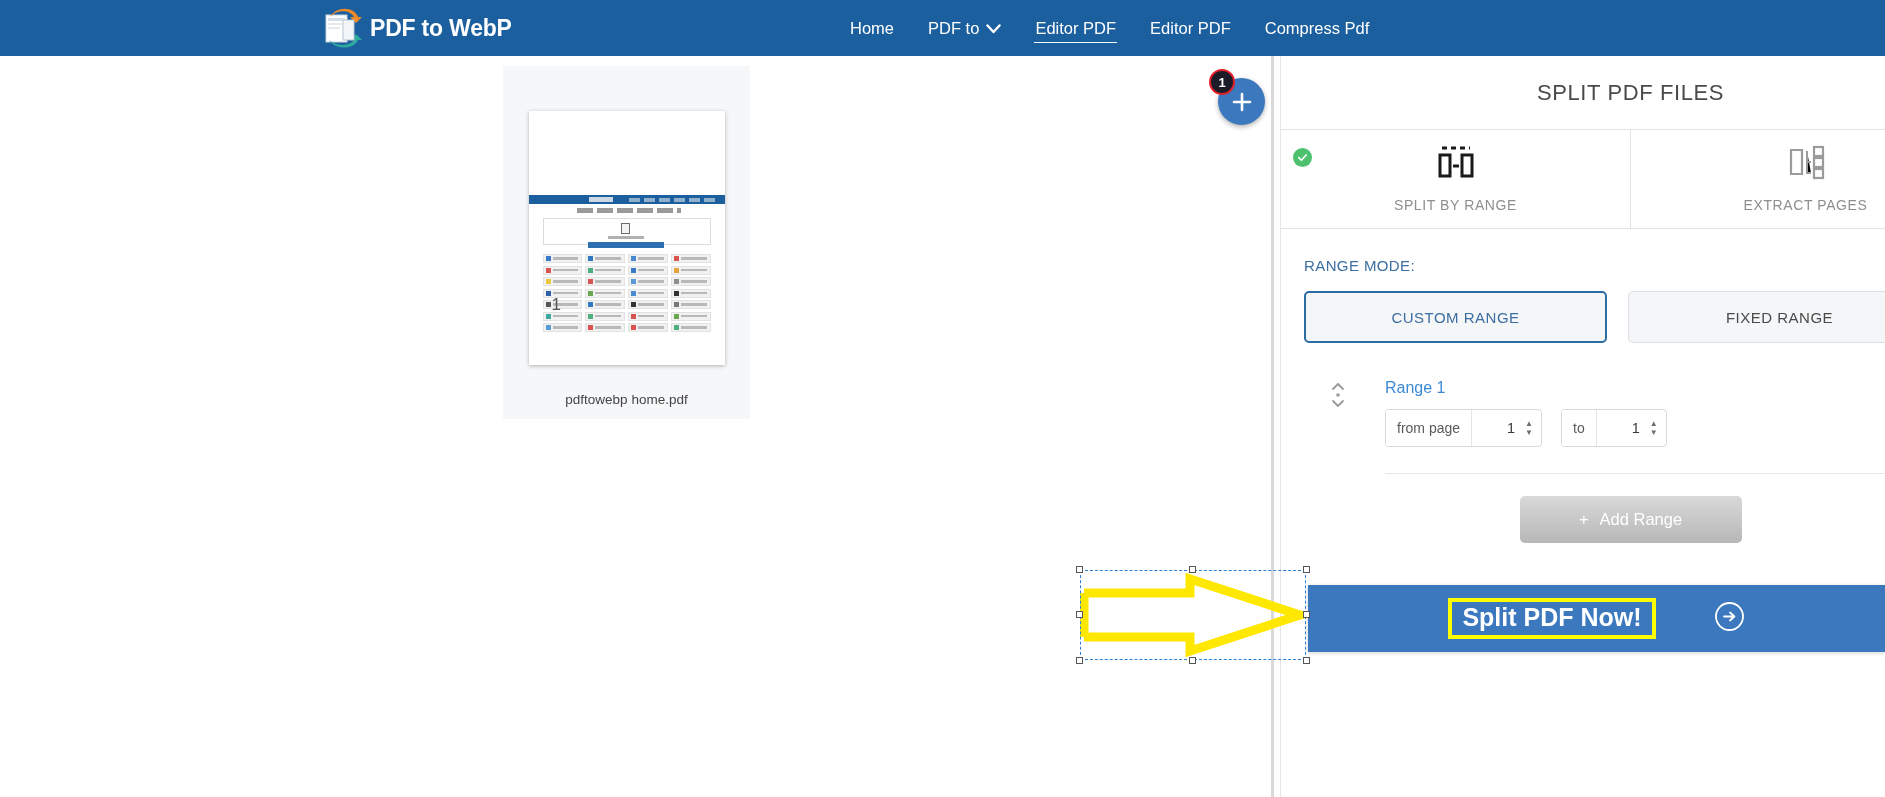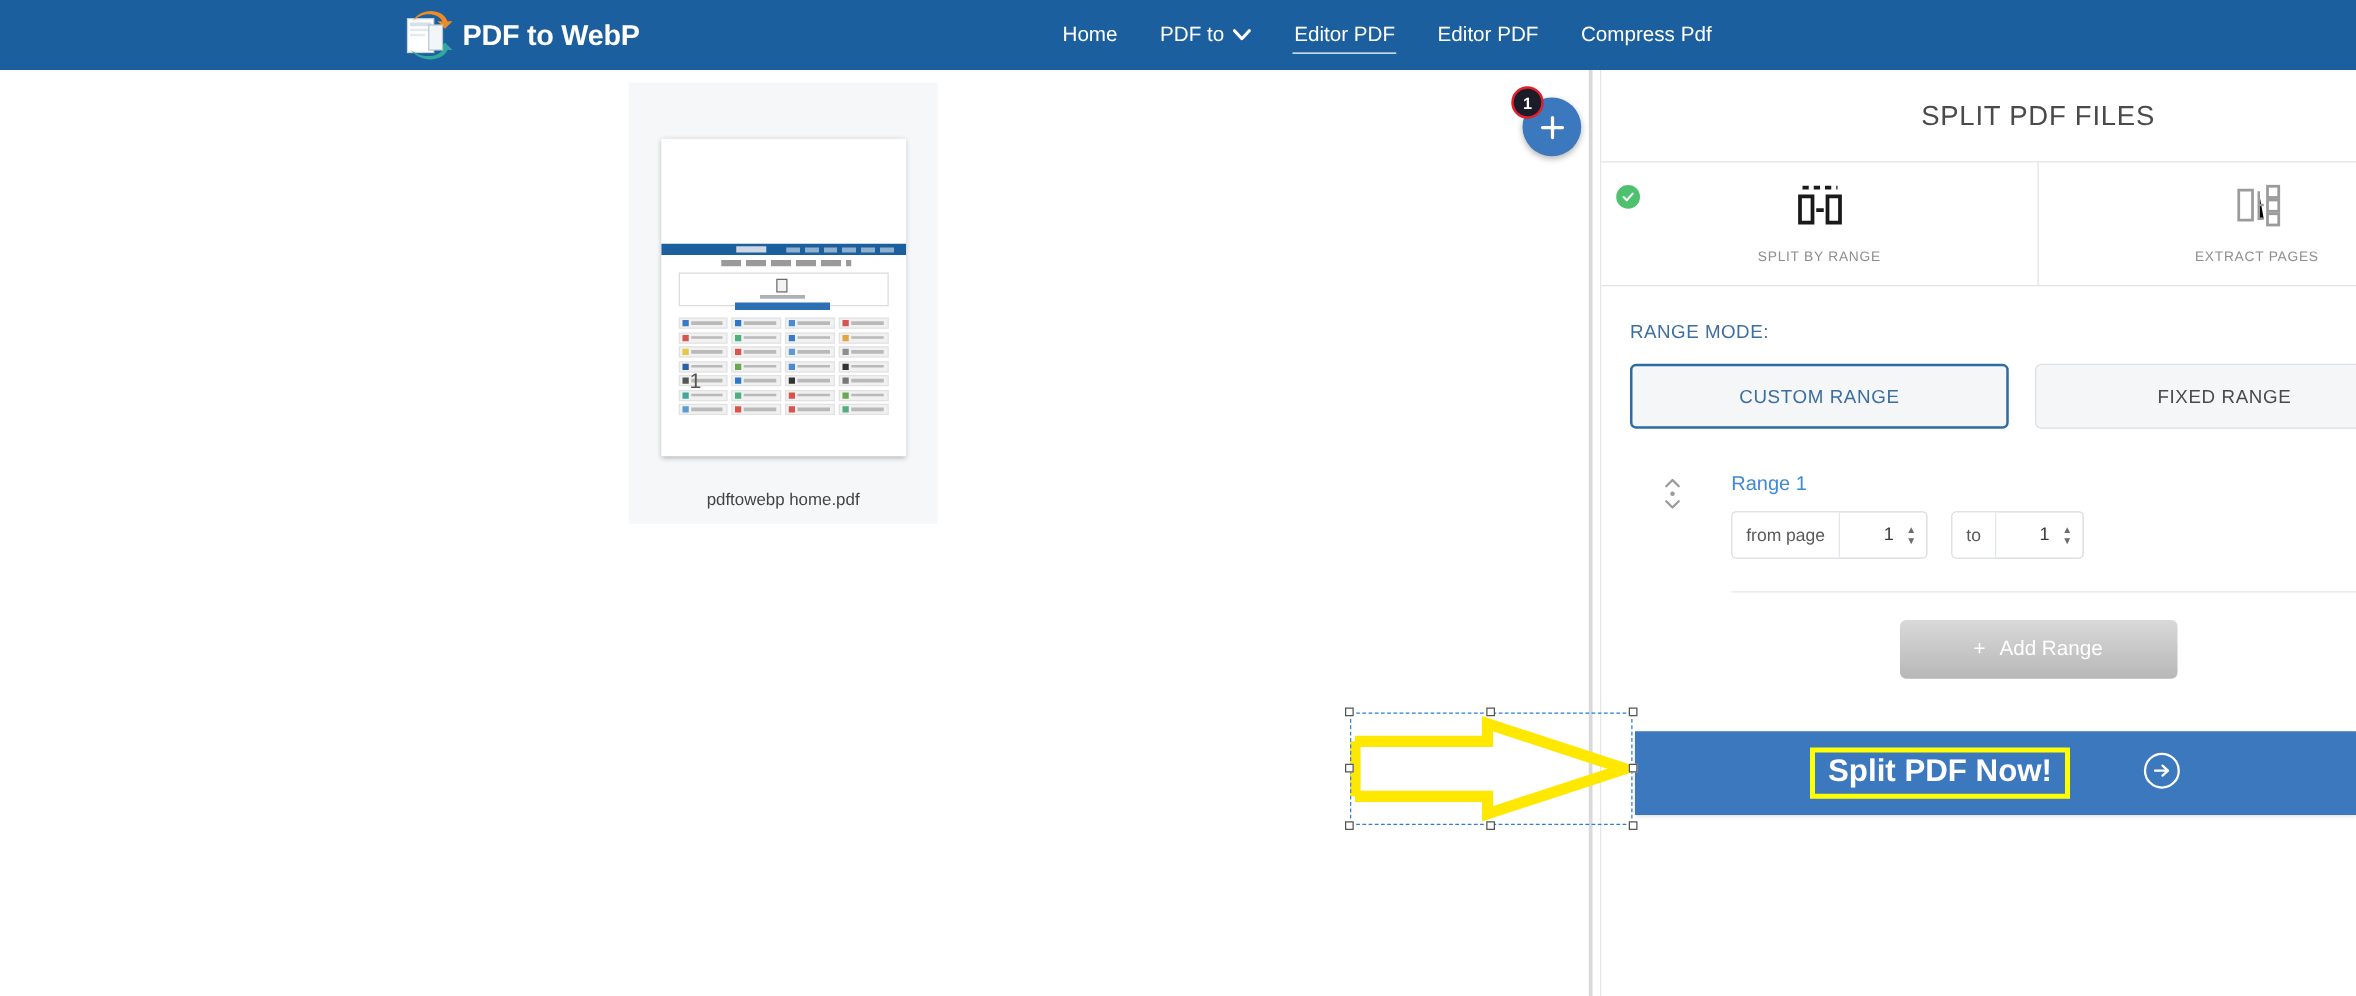--- a/index.html
+++ b/index.html
@@ -140,21 +140,21 @@
     display: flex; height: 100px;
     border-top: 1px solid #e3e3e3; border-bottom: 1px solid #e3e3e3;
     position: relative;
   }
   .mode-tab {
     flex: 1; display: flex; flex-direction: column;
     align-items: center; justify-content: center; gap: 12px;
     cursor: pointer; position: relative;
   }
   .mode-tab + .mode-tab { border-left: 1px solid #e3e3e3; }
-  .mode-tab-label { font-size: 11px; letter-spacing: 0.6px; color: #8e8e8e; }
+  .mode-tab-label { font-size: 14px; letter-spacing: 0.6px; color: #8e8e8e; }
   .mode-tab.selected .mode-tab-label { color: #8e8e8e; }
   .tab-check {
     position: absolute; left: 12px; top: 18px;
     width: 19px; height: 19px; border-radius: 50%;
     background: #4ec16f; display: flex;
     align-items: center; justify-content: center;
   }
 
   .section { padding: 28px 0 0 0; }
   .section-label {

